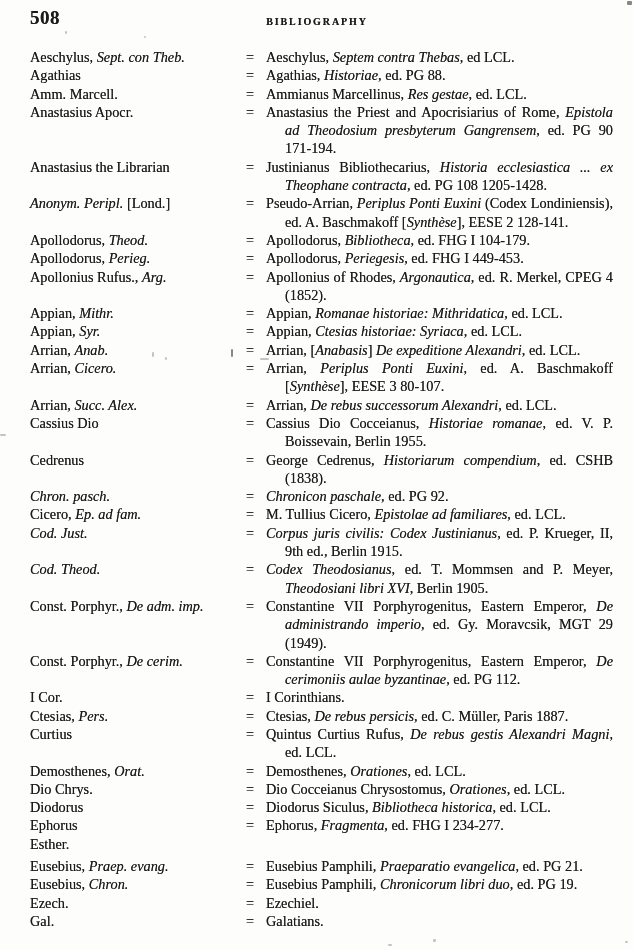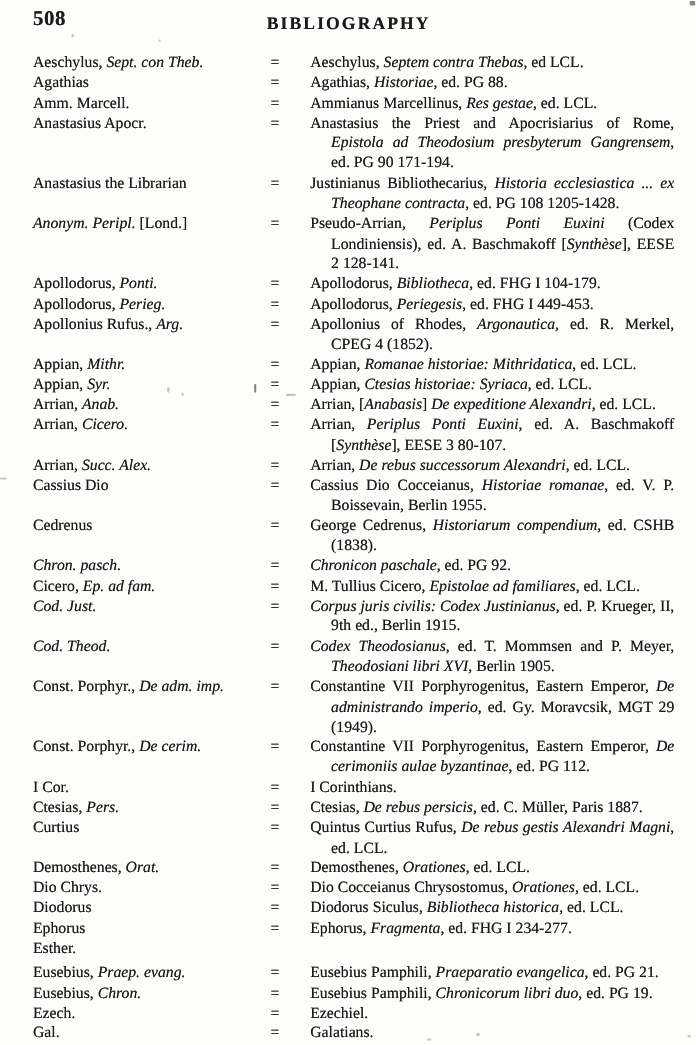--- a/index.html
+++ b/index.html
@@ -16,33 +16,32 @@
   }
   .page{padding:9px 20px 0 30px;position:relative;}
   .header{position:relative;height:21px;margin-bottom:18px;}
   .pagenum{
     position:absolute;left:0;top:0;
     font-size:19px;font-weight:bold;letter-spacing:.5px;text-align:center;
   }
   .running-title{
     position:absolute;left:0;right:9px;top:4px;
     text-align:center;
-    font-size:16px;font-weight:bold;letter-spacing:1.9px;
+    font-size:10px;font-weight:bold;letter-spacing:1.9px;
   }
   .list{}
   .entry{display:flex;align-items:flex-start;}
   .entry.gap{margin-top:4px;}
   .abbr{flex:0 0 216px;white-space:nowrap;overflow:visible;}
   .eq{flex:0 0 20px;}
   .cite{
     flex:1 1 auto;
     text-align:justify;
     padding-left:19px;
     text-indent:-19px;
-    margin-left:16px;
   }
   .it{font-style:italic;}
   .speck{position:absolute;background:rgba(40,40,40,.55);border-radius:1px;}
   .speck.faint{background:rgba(90,90,90,.35);}
 </style>
 </head>
 <body>
 
 <div class="page">
   <div class="header">
@@ -74,21 +73,21 @@
         <div class="abbr"><span class="rm">Anastasius the Librarian</span></div>
         <div class="eq">=</div>
         <div class="cite"><span class="rm">Justinianus Bibliothecarius, </span><span class="it">Historia ecclesiastica ... ex Theophane contracta</span><span class="rm">, ed. PG 108 1205-1428.</span></div>
       </div>
       <div class="entry">
         <div class="abbr"><span class="it">Anonym. Peripl.</span><span class="rm"> [Lond.]</span></div>
         <div class="eq">=</div>
         <div class="cite"><span class="rm">Pseudo-Arrian, </span><span class="it">Periplus Ponti Euxini</span><span class="rm"> (Codex Londiniensis), ed. A. Baschmakoff [</span><span class="it">Synthèse</span><span class="rm">], EESE 2 128-141.</span></div>
       </div>
       <div class="entry">
-        <div class="abbr"><span class="rm">Apollodorus, </span><span class="it">Ponti.</span></div>
+        <div class="abbr"><span class="rm">Apollodorus, </span><span class="it">Theod.</span></div>
         <div class="eq">=</div>
         <div class="cite"><span class="rm">Apollodorus, </span><span class="it">Bibliotheca</span><span class="rm">, ed. FHG I 104-179.</span></div>
       </div>
       <div class="entry">
         <div class="abbr"><span class="rm">Apollodorus, </span><span class="it">Perieg.</span></div>
         <div class="eq">=</div>
         <div class="cite"><span class="rm">Apollodorus, </span><span class="it">Periegesis</span><span class="rm">, ed. FHG I 449-453.</span></div>
       </div>
       <div class="entry">
         <div class="abbr"><span class="rm">Apollonius Rufus., </span><span class="it">Arg.</span></div>

